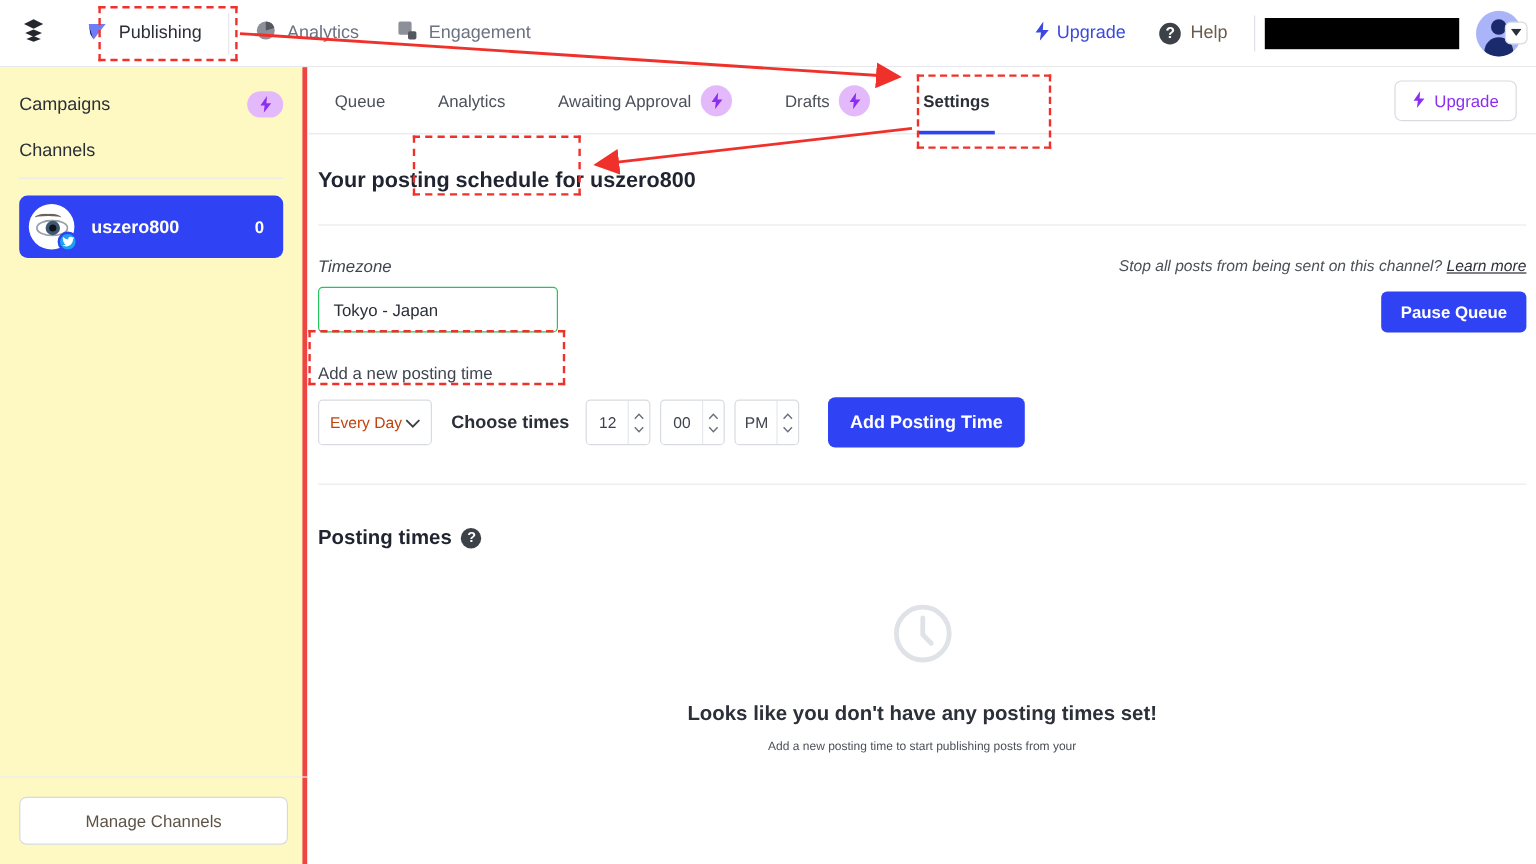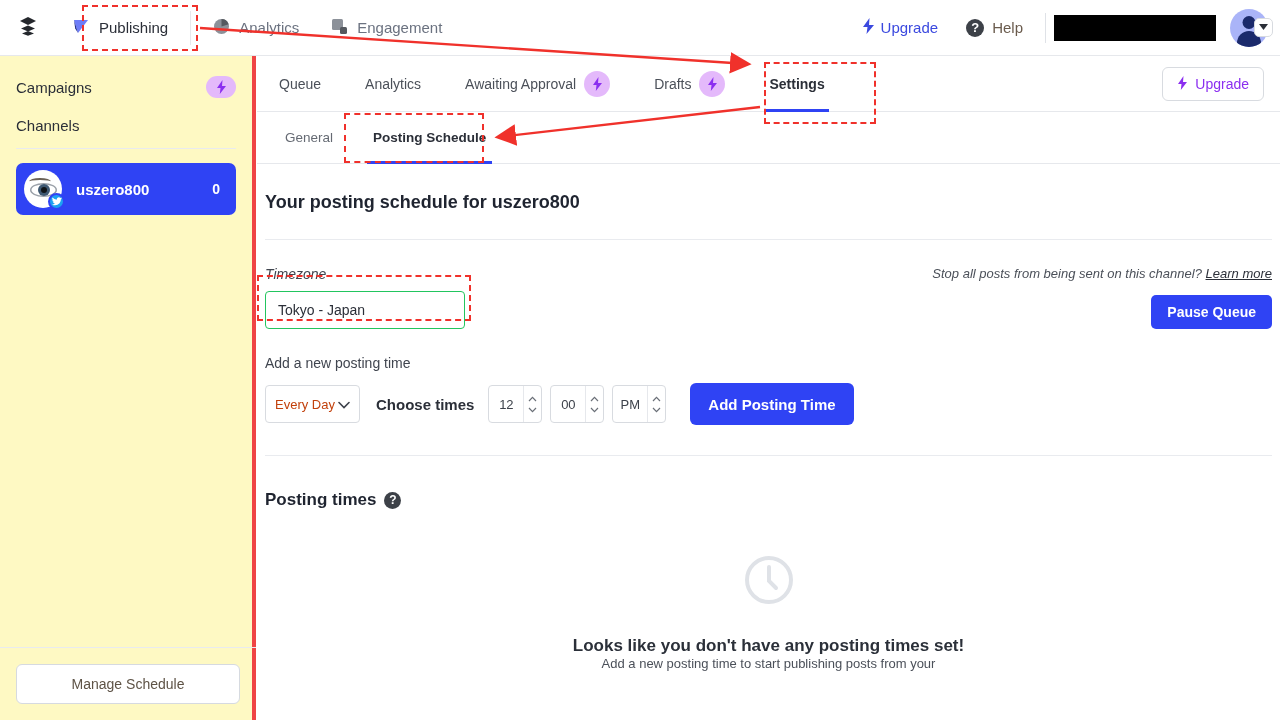--- a/index.html
+++ b/index.html
@@ -258,21 +258,21 @@
   .q-circle {
     width: 17px; height: 17px; border-radius: 50%; background: #3d4148;
     color: #fff; font-size: 12px; font-weight: bold;
     display: flex; align-items: center; justify-content: center; cursor: pointer;
   }
 
   .empty { margin-top: 44px; text-align: center; }
   .empty-title {
     margin-top: 26px; font-size: 17px; font-weight: bold; color: #2b3039;
   }
-  .empty-sub { font-size: 13px; color: #4b5059; }
+  .empty-sub { margin-top: 12px; font-size: 10px; color: #4b5059; }
 
   
   .ann {
     position: absolute; border: 2px dashed #f0312b;
     pointer-events: none; z-index: 40;
   }
   .arrow-layer {
     position: absolute; left: 0; top: 0; width: 1280px; height: 720px;
     pointer-events: none; z-index: 45;
   }
@@ -391,21 +391,21 @@
         <svg width="10" height="9" viewBox="0 0 16 14">
           <path d="M16 1.7a6.4 6.4 0 0 1-1.9.5A3.3 3.3 0 0 0 15.5.4a6.6 6.6 0 0 1-2.1.8A3.3 3.3 0 0 0 7.7 4a9.3 9.3 0 0 1-6.8-3.4 3.3 3.3 0 0 0 1 4.4A3.2 3.2 0 0 1 .4 4.6a3.3 3.3 0 0 0 2.6 3.2 3.3 3.3 0 0 1-1.5.1 3.3 3.3 0 0 0 3.1 2.3A6.6 6.6 0 0 1 0 11.6a9.3 9.3 0 0 0 5 1.5c6 0 9.3-5 9.1-9.5A6.6 6.6 0 0 0 16 1.7z" fill="#ffffff"></path>
         </svg>
       </div>
     </div>
     <span class="channel-name">uszero800</span>
     <span class="channel-count">0</span>
   </div>
 
   <div class="side-bottom">
-    <button class="manage-btn">Manage Schedule</button>
+    <button class="manage-btn">Manage Channels</button>
   </div>
 </div>
 
 <div class="content">
 
   <div class="tabs">
     <div class="tab">
       <span>Queue</span>
     </div>
     <div class="tab">
@@ -434,28 +434,20 @@
     <div class="content-upgrade">
       <span>
         <svg width="11" height="14" viewBox="0 0 11 14">
             <path d="M6.5 0 L1 8 L4.5 8 L3.8 14 L10 6 L6 6 Z" fill="#8b2ef0"></path>
           </svg>
       </span>
       <span>Upgrade</span>
     </div>
   </div>
 
-  <div class="subtabs">
-    <div class="subtab">
-      <span>General</span>
-    </div>
-    <div class="subtab active">
-      <span>Posting Schedule</span>
-    </div>
-  </div>
 
   <div class="panel">
 
     <div class="page-title">Your posting schedule for uszero800</div>
     <div class="hr"></div>
 
     <div class="tz-row">
       <div class="tz-left">
         <div class="tz-label">Timezone</div>
         <div class="tz-select">

